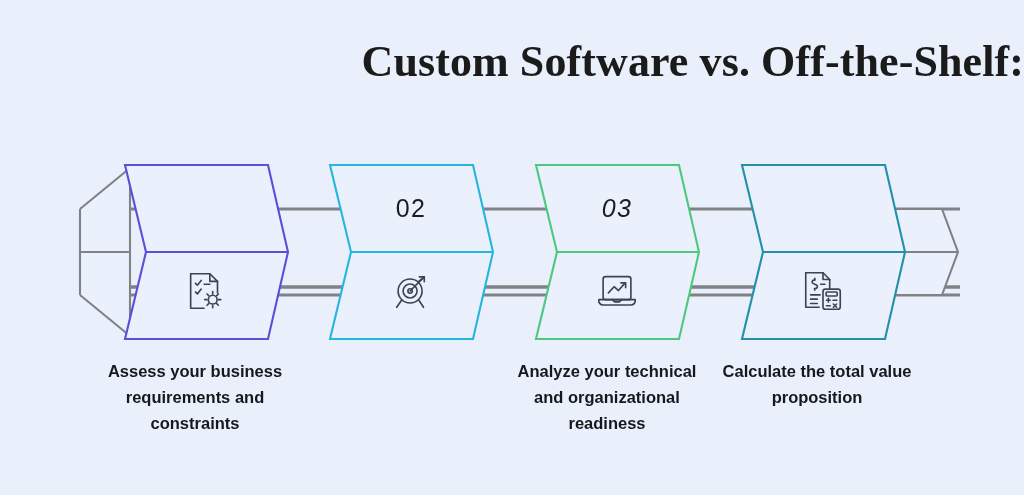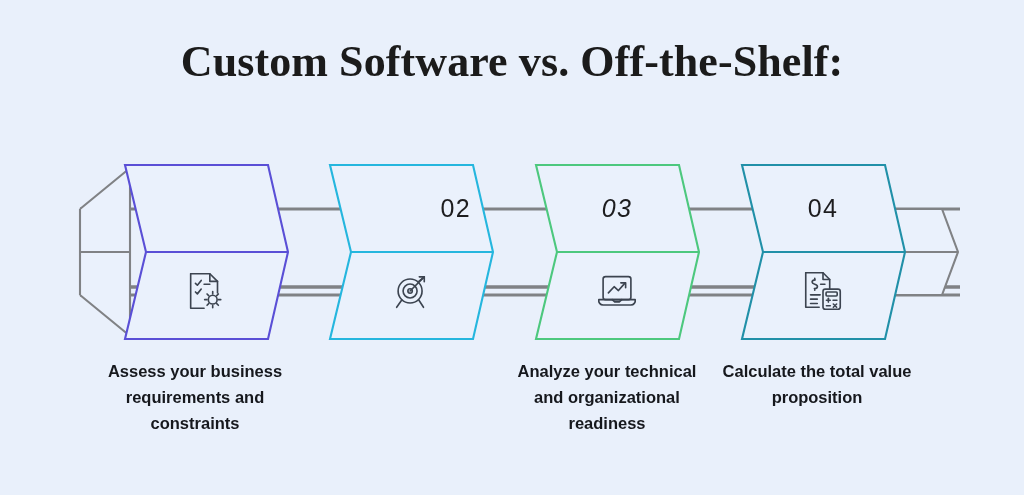--- a/index.html
+++ b/index.html
@@ -18,21 +18,21 @@
     width: 1024px;
     height: 495px;
   }
 
   
   .title-block {
     position: absolute;
     left: 0;
     top: 34px;
     width: 1024px;
-    text-align: center;
+    text-align: right;
     font-family: "Liberation Serif", "DejaVu Serif", serif;
     color: #1b1b1b;
     font-size: 44px;
     line-height: 1.26;
     font-weight: 700;
     letter-spacing: 0.1px;
   }
   .title-line { display: block; }
 
   
@@ -133,23 +133,22 @@
       <line x1="557" y1="252" x2="699" y2="252" stroke="#4dc87e" stroke-width="2.1"></line>
     </g>
 
     <g>
       <path class="arrow-fill" d="M 742,165 L 885,165 L 905,252 L 885,339 L 742,339 L 763,252 Z"></path>
       <path class="arrow-stroke" stroke="#2190a8" d="M 742,165 L 885,165 L 905,252 L 885,339 L 742,339 L 763,252 Z"></path>
       <line x1="763" y1="252" x2="905" y2="252" stroke="#2190a8" stroke-width="2.1"></line>
     </g>
   </svg>
 
-  <div class="step-num" style="left:351px;text-align:right;">02</div>
+  <div class="step-num" style="left:351px;">02</div>
   <div class="step-num" style="left:557px;font-style:italic;">03</div>
-  <div class="step-num" style="left:763px;">04</div>
 
   <div class="step-icon" style="left:183px;">
     <svg viewBox="0 0 48 48">
       <path class="ico" d="M8 6 h20 l8 8 v12"></path>
       <path class="ico" d="M8 6 v36 h14"></path>
       <path class="ico" d="M28 6 v8 h8"></path>
       <path class="ico" d="M13 16 l2 2 l4 -5"></path>
       <path class="ico" d="M13 25 l2 2 l4 -5"></path>
       <line class="ico" x1="22" y1="17" x2="28" y2="17"></line>
       <circle class="ico" cx="31" cy="33" r="4.6"></circle>

